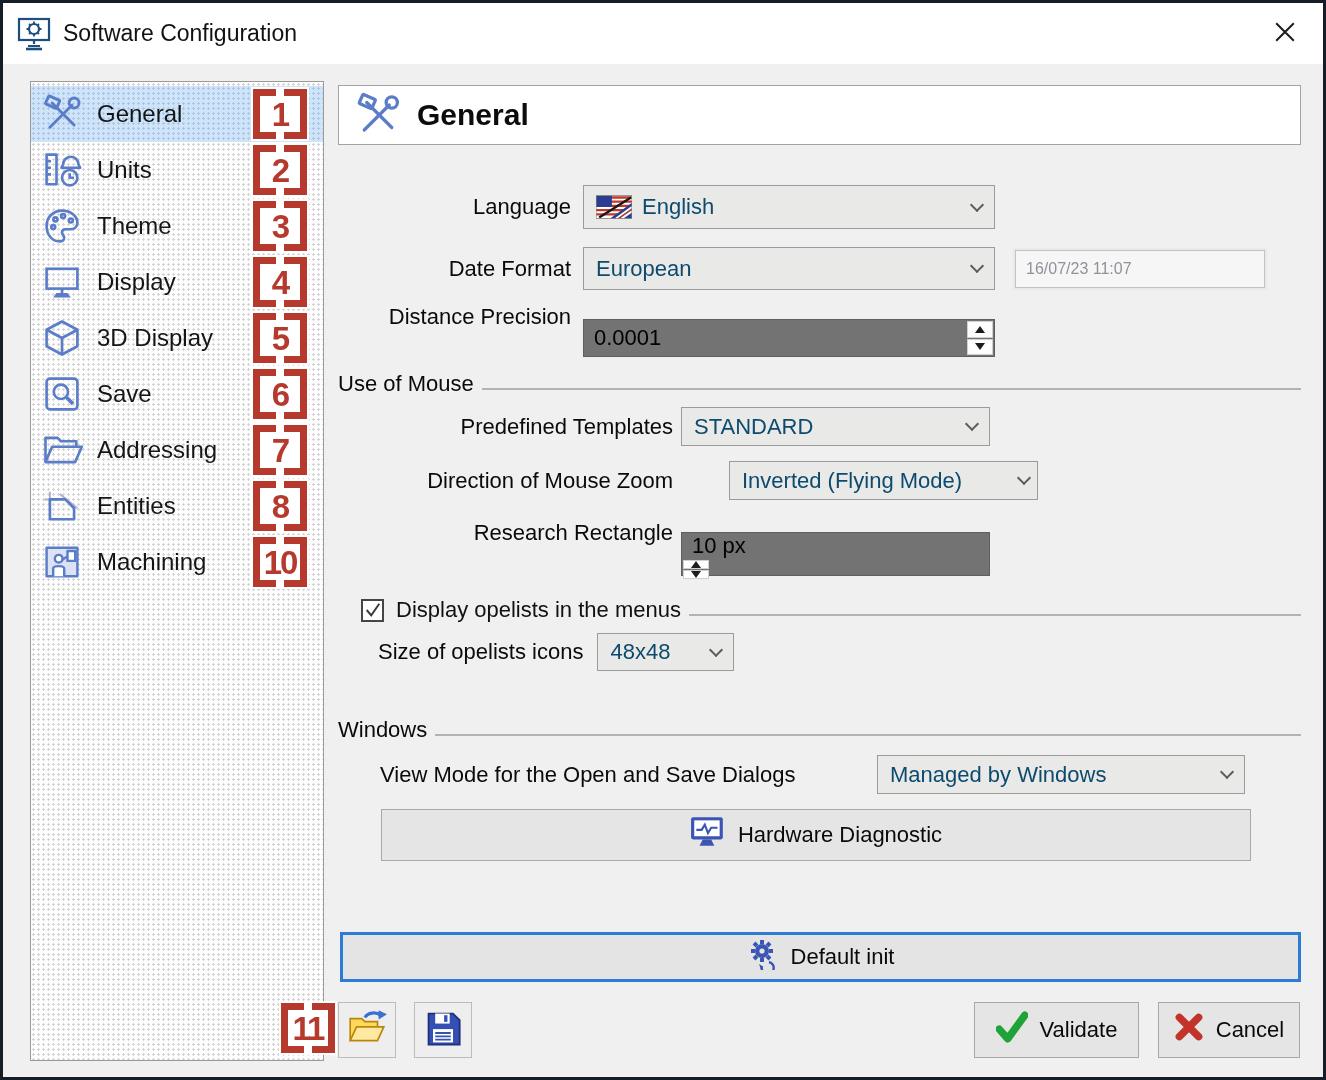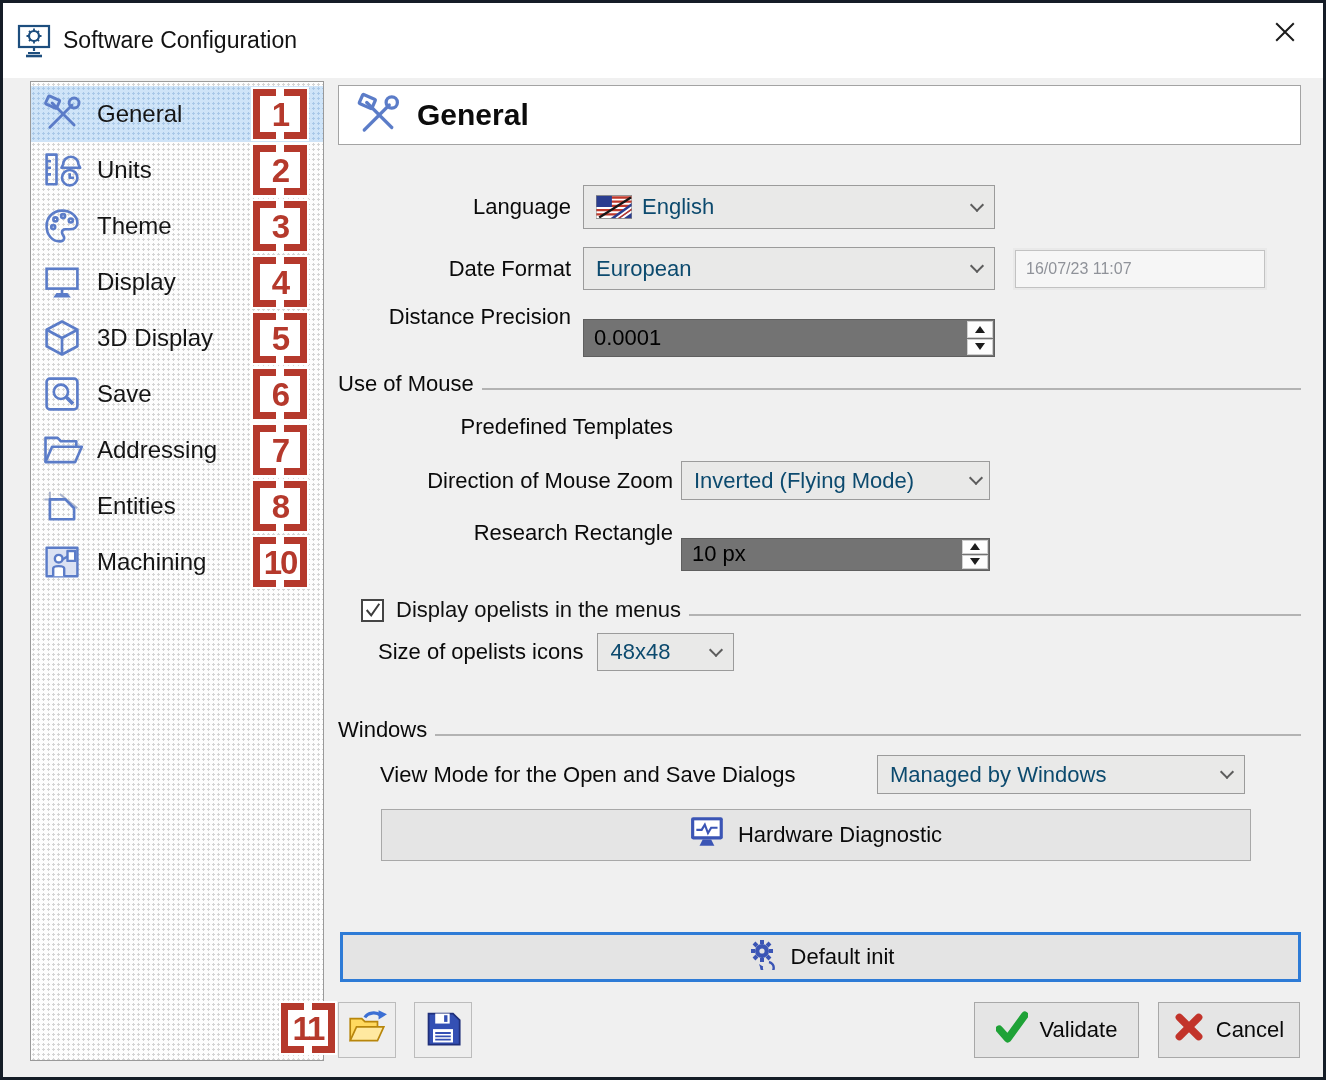--- a/index.html
+++ b/index.html
@@ -3,21 +3,21 @@
 <meta charset="utf-8">
 <style>
   * { margin:0; padding:0; box-sizing:border-box; }
   html,body { width:1326px; height:1080px; background:#fff; }
   body { font-family:"Liberation Sans","DejaVu Sans",sans-serif; color:#111; }
 
   .window { position:relative; width:1326px; height:1080px;
             border:3px solid #151d27; background:#f0f0f0; overflow:hidden; }
 
   
-  .titlebar { position:absolute; top:0; left:0; right:0; height:75px;
+  .titlebar { position:absolute; top:0; left:0; right:0; height:61px;
               background:#ffffff; display:flex; align-items:center; padding-left:12px; }
   .titlebar .app-icon { width:40px; height:38px; display:flex; align-items:center; }
   .titlebar .title { font-size:23px; margin-left:8px; color:#121212; }
   .close-btn { position:absolute; right:10px; top:6px; width:56px; height:46px;
                display:flex; align-items:center; justify-content:center; cursor:pointer; }
 
   
   .sidebar { position:absolute; left:27px; top:78px; width:294px; height:980px;
              background-color:#fdfdfd; border:1px solid #9a9a9a; padding-top:4px;
              background-image:radial-gradient(#d4d4d4 1px, rgba(0,0,0,0) 1.1px);
@@ -329,33 +329,37 @@
       </div>
     </div>
   </div>
 
   <div class="abs ghead" style="left:335px; top:368px; width:963px;">
     <span>Use of Mouse</span>
   </div>
 
   <div class="abs frow" style="left:335px; top:404px; width:963px; height:39px;">
     <span class="flabel r2">Predefined Templates</span>
-  </div>
-
-  <div class="abs frow" style="left:335px; top:458px; width:963px; height:39px;">
+    <div class="combo" style="width:309px; height:39px;">
+      <span>STANDARD</span>
+      <span class="chev"></span>
+    </div>
+  </div>
+
+  <div class="abs frow" style="left:335px; top:458px; width:963px; height:39px;gap:48px;">
     <span class="flabel r2">Direction of Mouse Zoom</span>
     <div class="combo" style="width:309px; height:39px; padding-right:8px;">
       <span>Inverted (Flying Mode)</span>
       <span class="chev"></span>
     </div>
   </div>
 
   <div class="abs frow" style="left:335px; top:511px; width:963px; height:38px;">
     <span class="flabel r2">Research Rectangle</span>
-    <div class="spin" style="width:309px; height:33px;">
+    <div class="spin" style="width:309px; height:44px;flex-direction:column;">
       <input value="10 px" style="">
       <div class="btns">
         <div class="sb">
             <span class="tri-up"></span>
           </div>
         <div class="sb">
             <span class="tri-dn"></span>
           </div>
       </div>
     </div>

